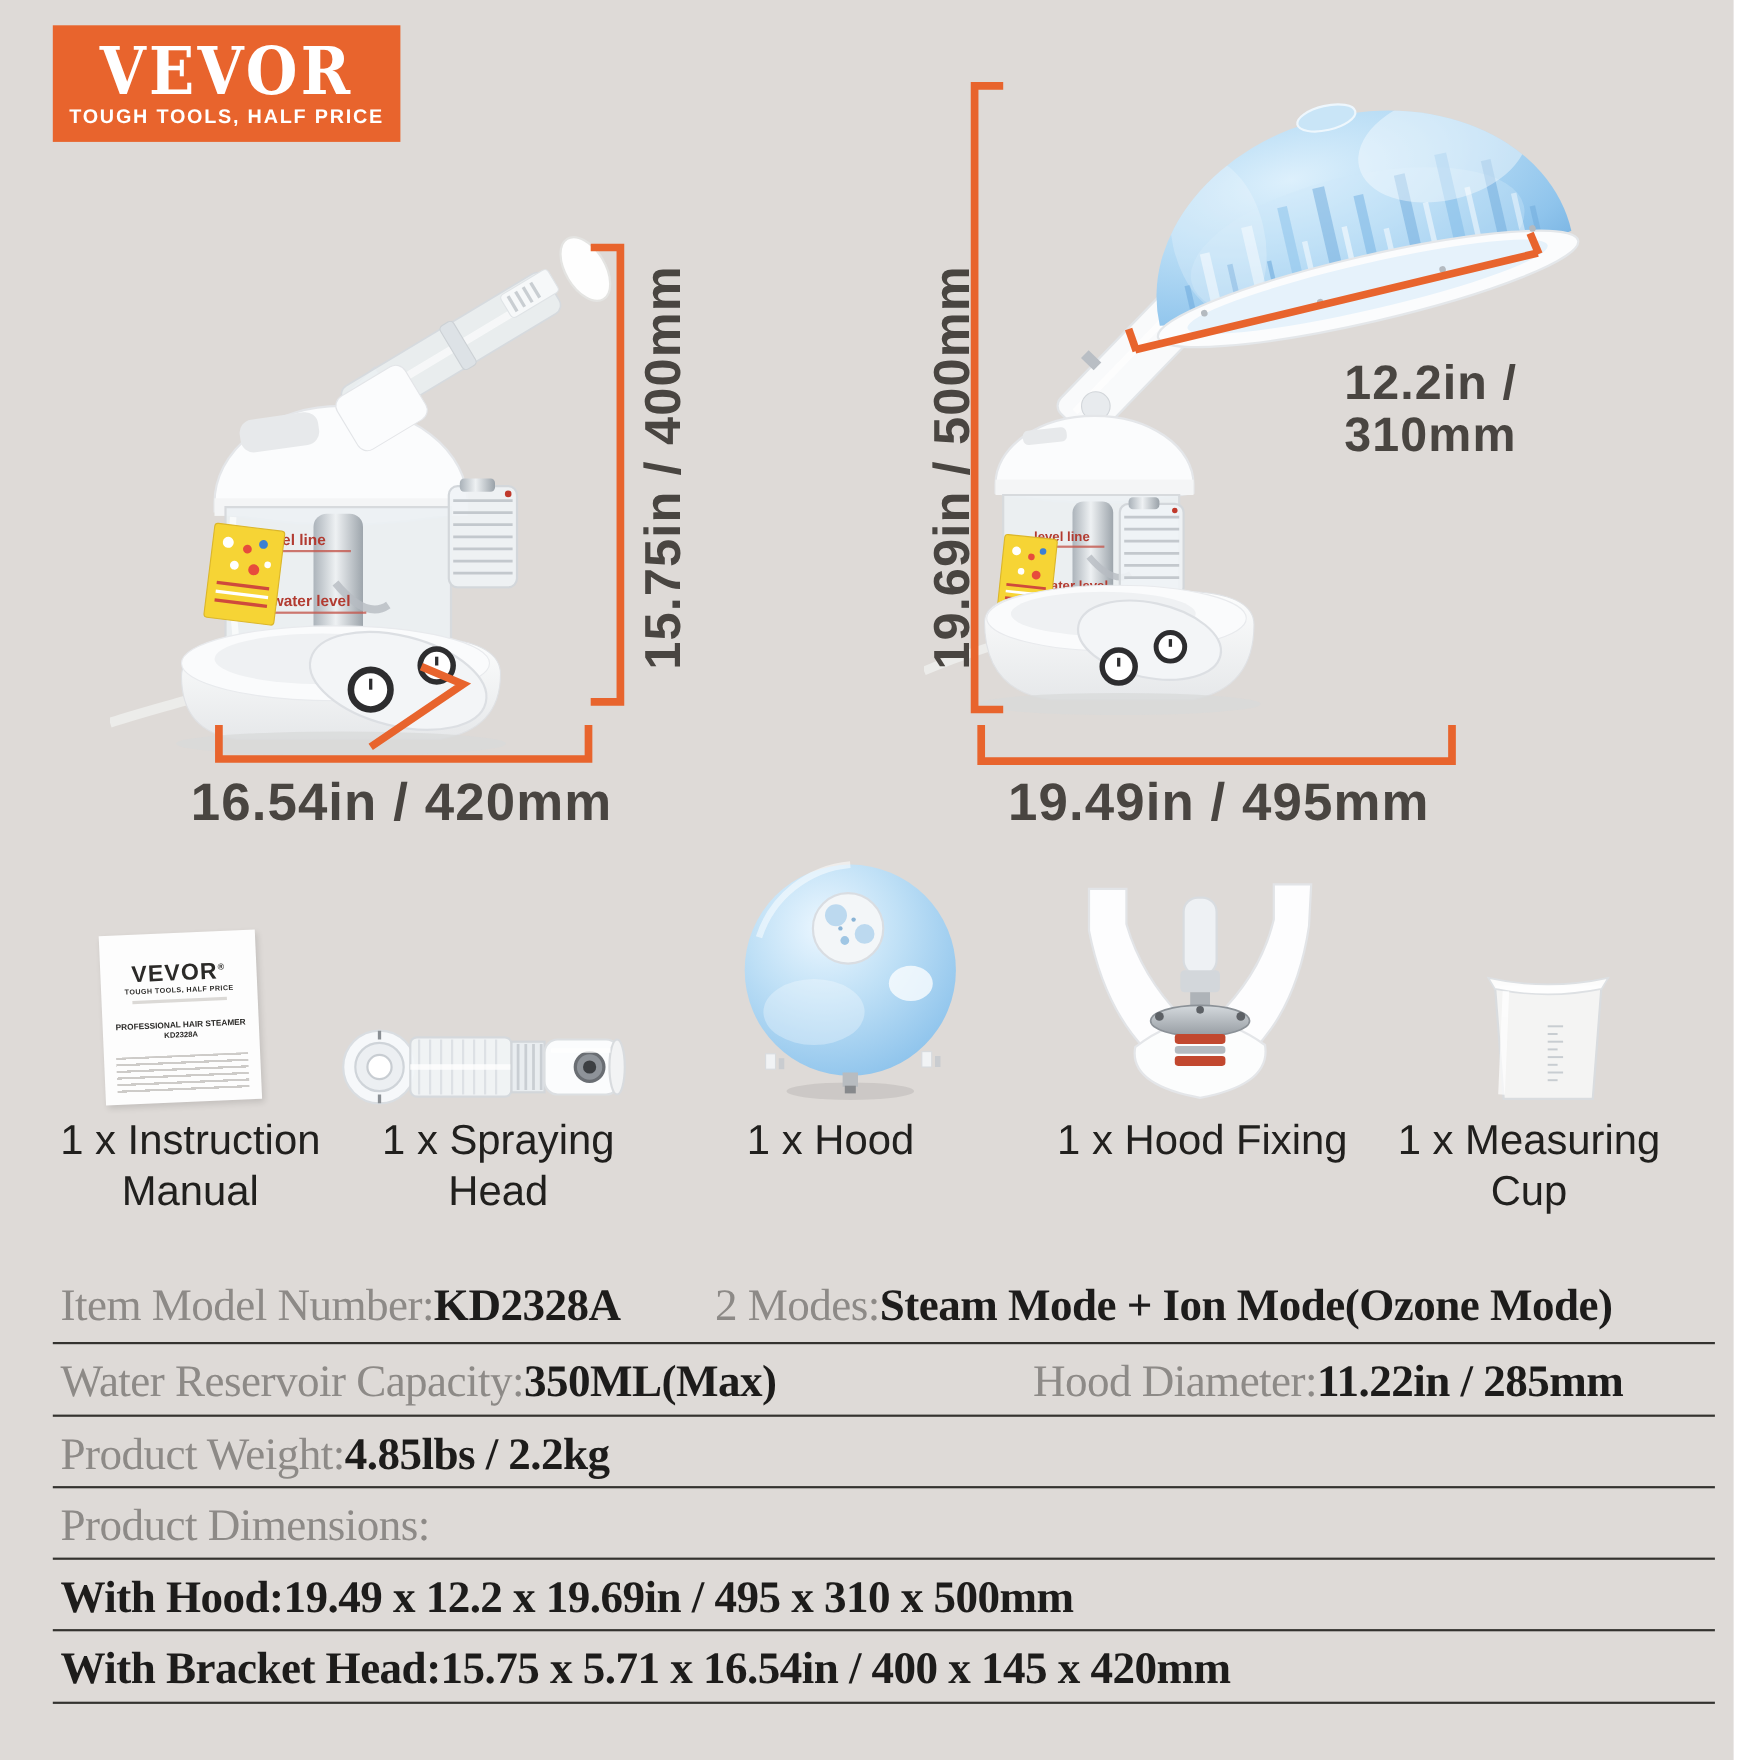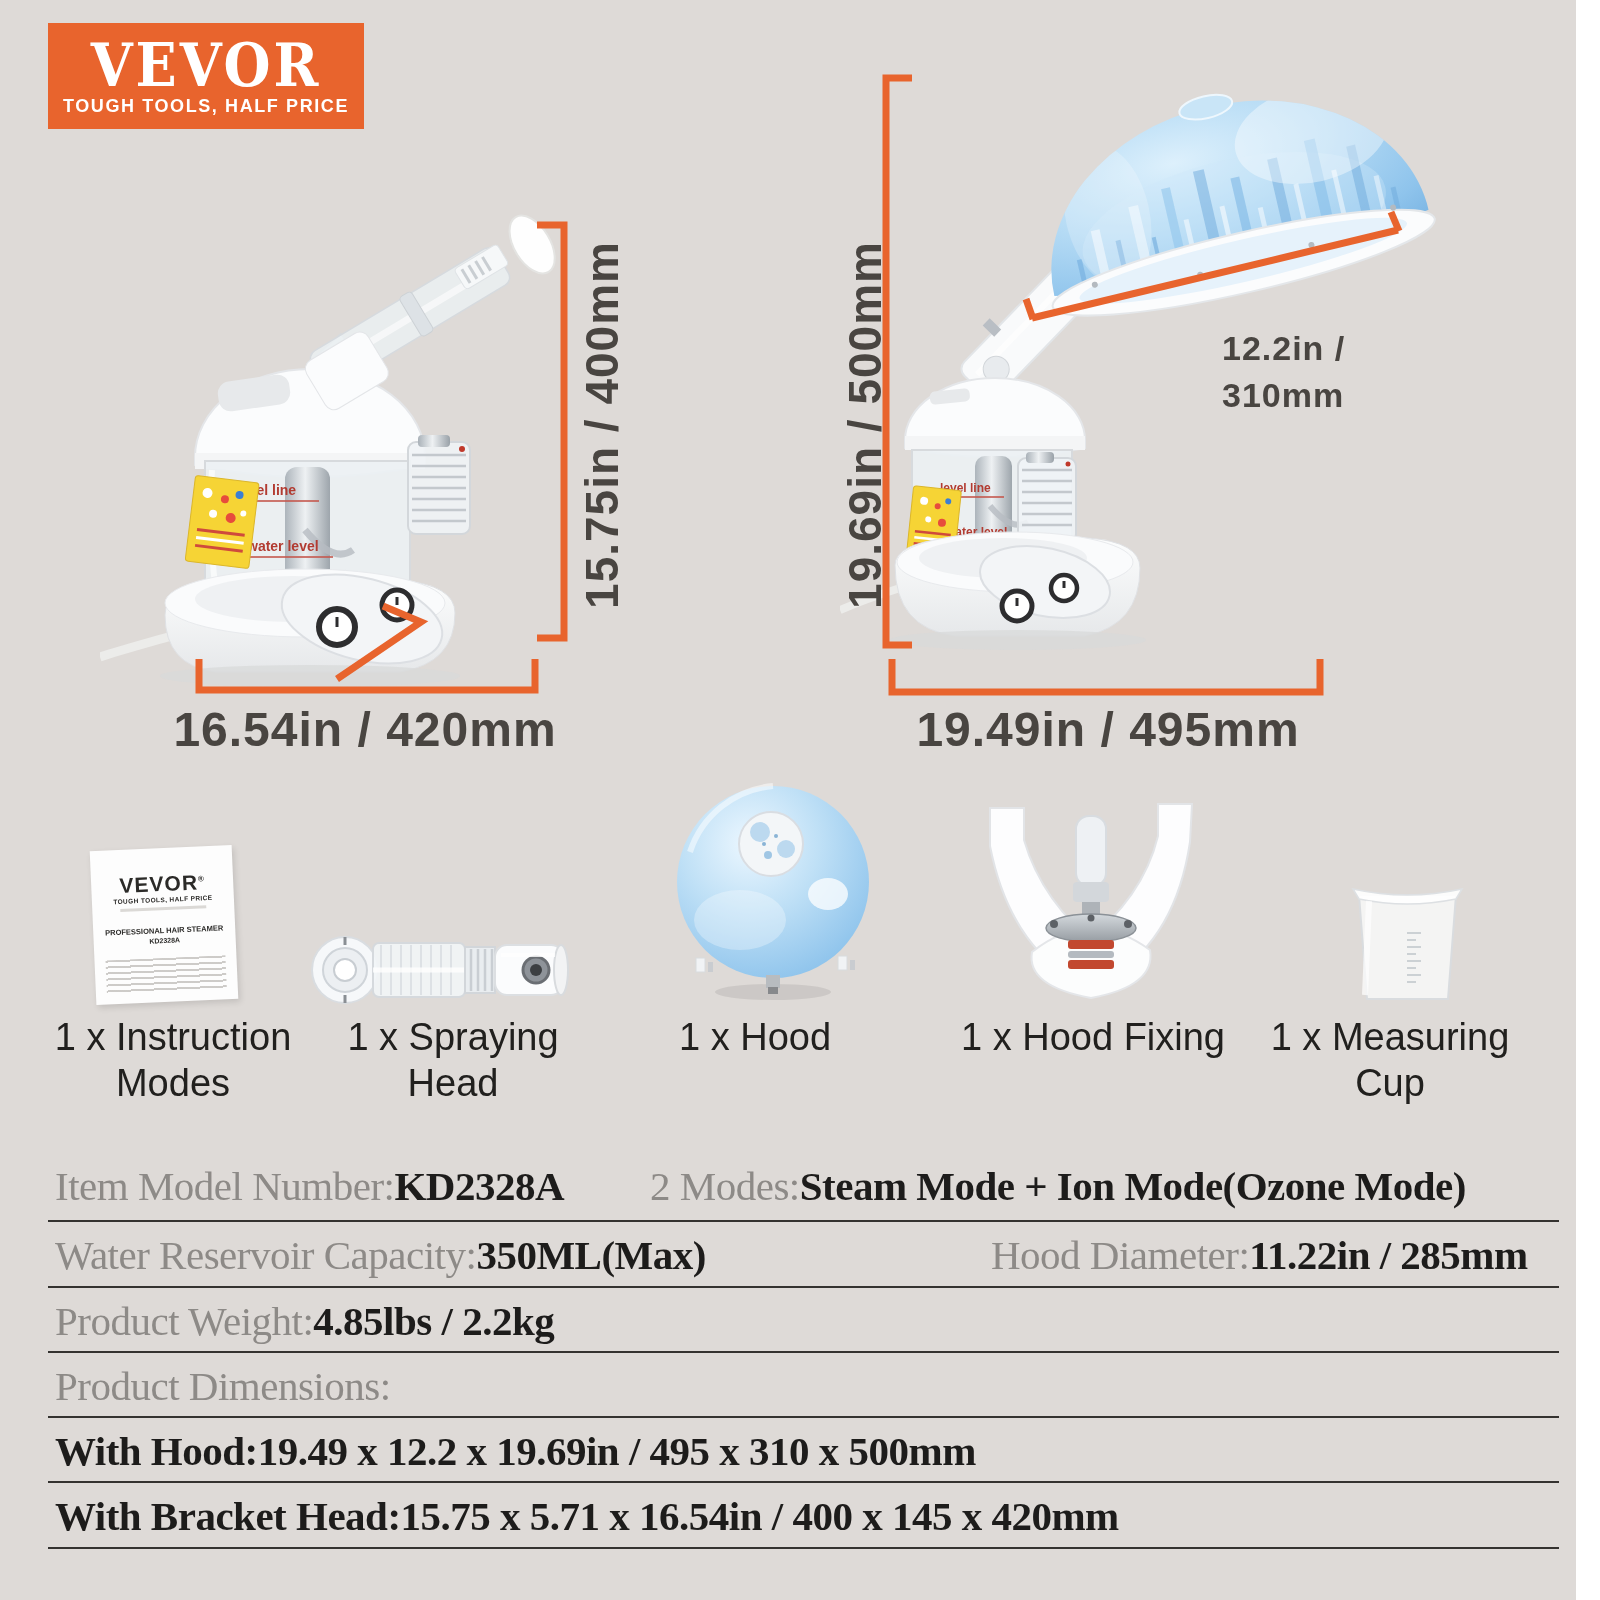--- a/index.html
+++ b/index.html
@@ -275,21 +275,21 @@
       <path d="M 892 659 L 892 692 L 1320 692 L 1320 659"></path>
       <path d="M 1032 318 L 1398 230"></path>
       <path d="M 1026 299 L 1033 319"></path>
       <path d="M 1391 212 L 1399 231"></path>
     </g>
   </svg>
 
   <div class="dim rot" style="left:390px;top:400px;width:420px;height:50px;font-size:46px;">15.75in / 400mm</div>
   <div class="dim" style="left:165px;top:702px;width:400px;text-align:center;font-size:48px;">16.54in / 420mm</div>
   <div class="dim rot" style="left:653px;top:400px;width:420px;height:50px;font-size:46px;">19.69in / 500mm</div>
-  <div class="dim" style="left:1222px;top:325px;font-size:34px;line-height:47px;">
+  <div class="dim" style="left:1222px;top:325px;font-size:44px;line-height:47px;">
     <span class="ln">12.2in /</span>
     <span class="ln">310mm</span>
   </div>
   <div class="dim" style="left:908px;top:702px;width:400px;text-align:center;font-size:48px;">19.49in / 495mm</div>
 
   <div class="manual">
     <div class="mbrand"><span>VEVOR</span><sup>®</sup></div>
     <div class="mtag">TOUGH TOOLS, HALF PRICE</div>
     <div class="mline"></div>
     <div class="mtitle">PROFESSIONAL HAIR STEAMER</div>
@@ -390,21 +390,21 @@
         <line x1="62" y1="69" x2="71" y2="69"></line>
       <line x1="62" y1="76" x2="76" y2="76"></line>
         <line x1="62" y1="83" x2="71" y2="83"></line>
       <line x1="62" y1="90" x2="76" y2="90"></line>
         <line x1="62" y1="97" x2="71" y2="97"></line>
     </g>
   </svg>
 
   <div class="comp-label" style="left:3px;top:1014px;">
     <div>1 x Instruction</div>
-    <div>Modes</div>
+    <div>Manual</div>
   </div>
   <div class="comp-label" style="left:283px;top:1014px;">
     <div>1 x Spraying</div>
     <div>Head</div>
   </div>
   <div class="comp-label" style="left:585px;top:1014px;">
     <div>1 x Hood</div>
   </div>
   <div class="comp-label" style="left:923px;top:1014px;">
     <div>1 x Hood Fixing</div>
@@ -417,21 +417,21 @@
   <div class="spec-row" style="top:1162px;">
     <span class="lbl">Item Model Number:</span><span class="val">KD2328A</span>
     <span class="spec-col2" style="left:595px;">
       <span class="lbl">2 Modes:</span><span class="val">Steam Mode + Ion Mode(Ozone Mode)</span>
     </span>
   </div>
   <div class="hr" style="top:1220px;"></div>
 
   <div class="spec-row" style="top:1231px;">
     <span class="lbl">Water Reservoir Capacity:</span><span class="val">350ML(Max)</span>
-    <span class="spec-col2" style="left:936px;">
+    <span class="spec-col2" style="left:884px;">
       <span class="lbl">Hood Diameter:</span><span class="val">11.22in / 285mm</span>
     </span>
   </div>
   <div class="hr" style="top:1286px;"></div>
 
   <div class="spec-row" style="top:1297px;">
     <span class="lbl">Product Weight:</span><span class="val">4.85lbs / 2.2kg</span>
   </div>
   <div class="hr" style="top:1351px;"></div>
 

